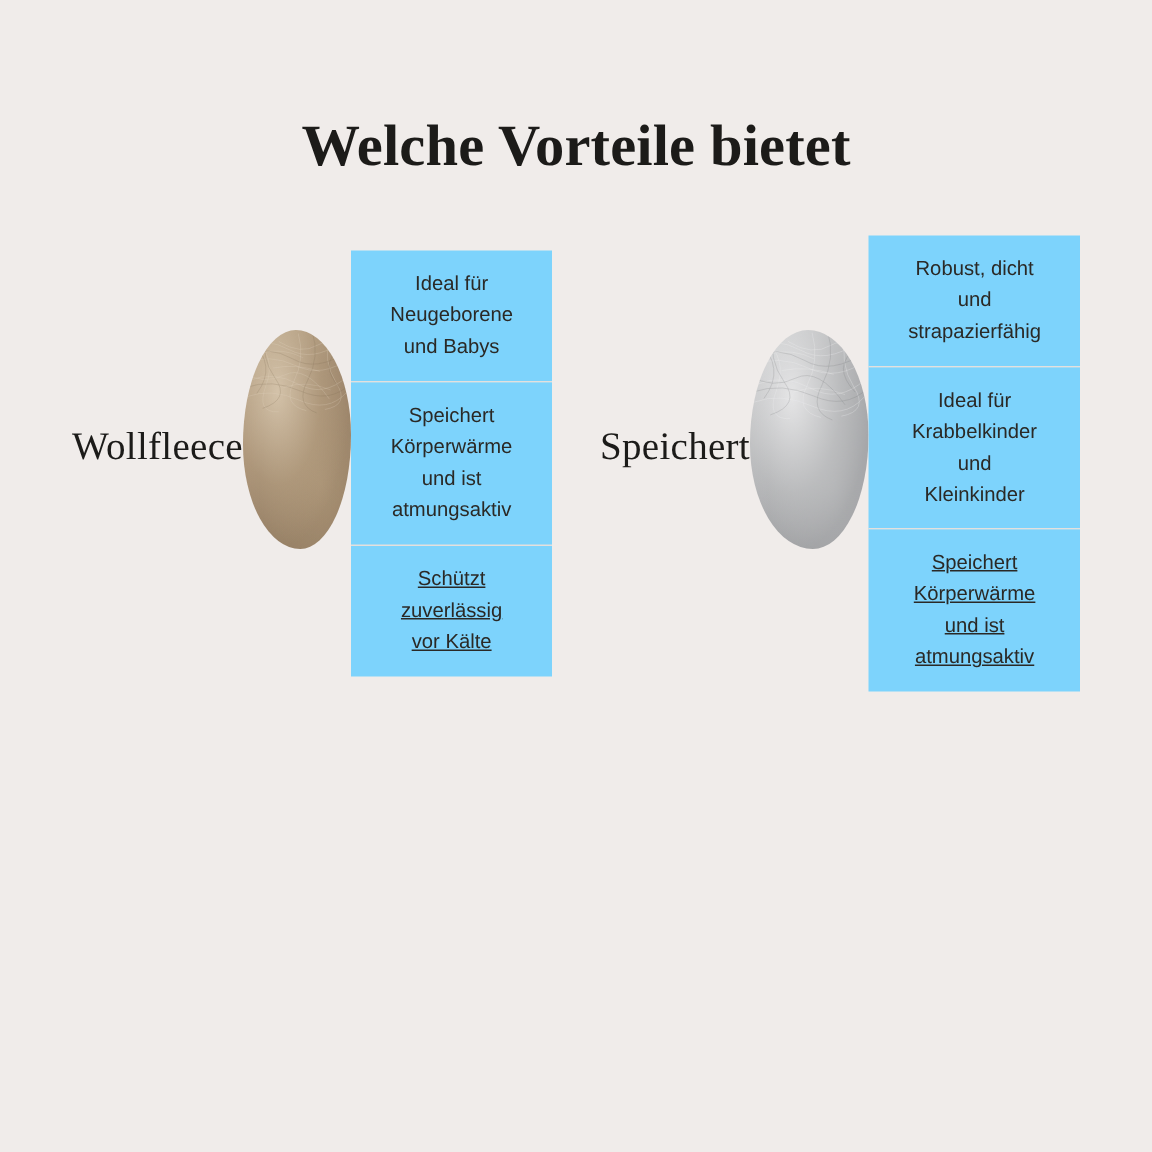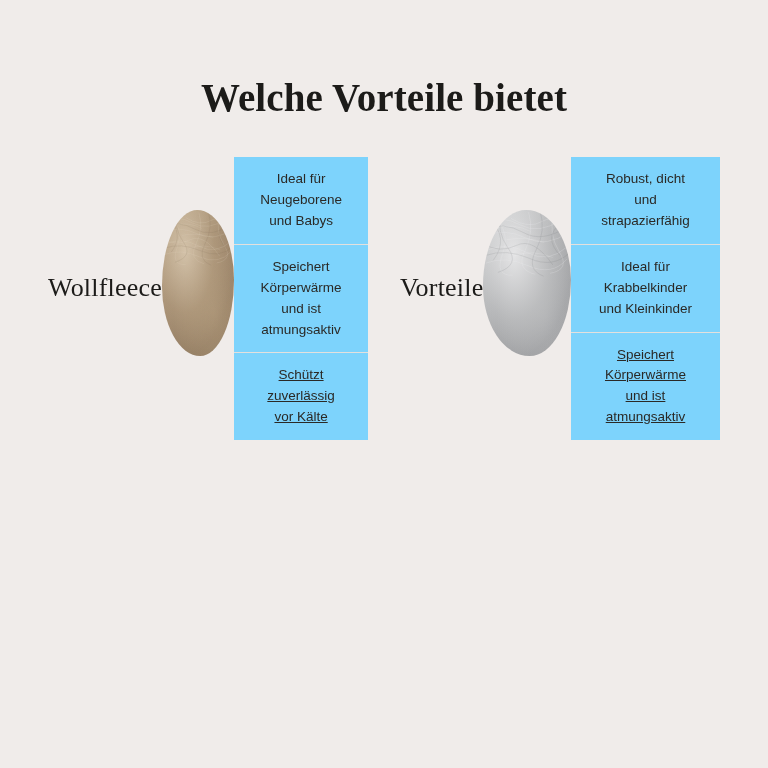--- a/index.html
+++ b/index.html
@@ -166,21 +166,21 @@
         <div class="feature">
             <span>Speichert Körperwärme und ist atmungsaktiv</span>
           </div>
         <div class="feature">
             <span>Schützt zuverlässig vor Kälte</span>
           </div>
       </div>
     </div>
 
     <div class="column">
-      <div class="col-title">Vorteile</div>
+      <div class="col-title">Speichert</div>
 
       <div class="swatch swatch-walk">
         <svg class="fibers" viewBox="0 0 188 146" preserveAspectRatio="none">
           <g stroke="#f0f0f1" stroke-width="0.8" fill="none" opacity="0.6">
             <path d="M5 28 Q40 10 80 32 T170 20"></path>
             <path d="M2 56 Q46 38 92 60 T186 46"></path>
             <path d="M10 86 Q52 68 96 92 T182 78"></path>
             <path d="M6 114 Q48 98 98 120 T180 106"></path>
             <path d="M22 12 Q60 46 42 94 T64 140"></path>
             <path d="M98 4 Q110 48 90 88 T112 138"></path>

